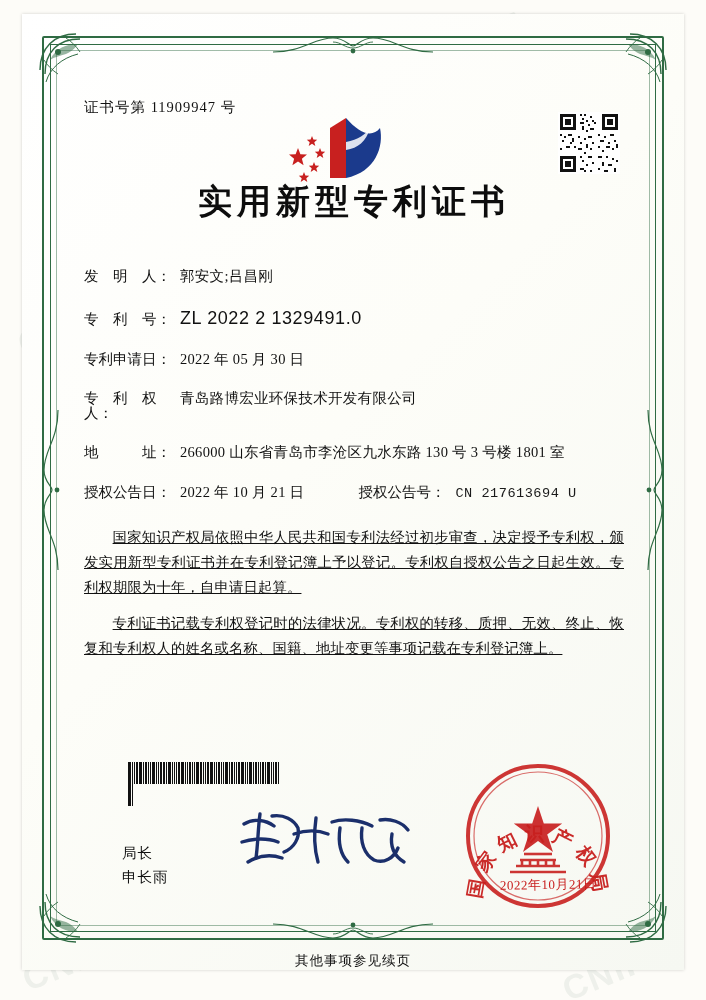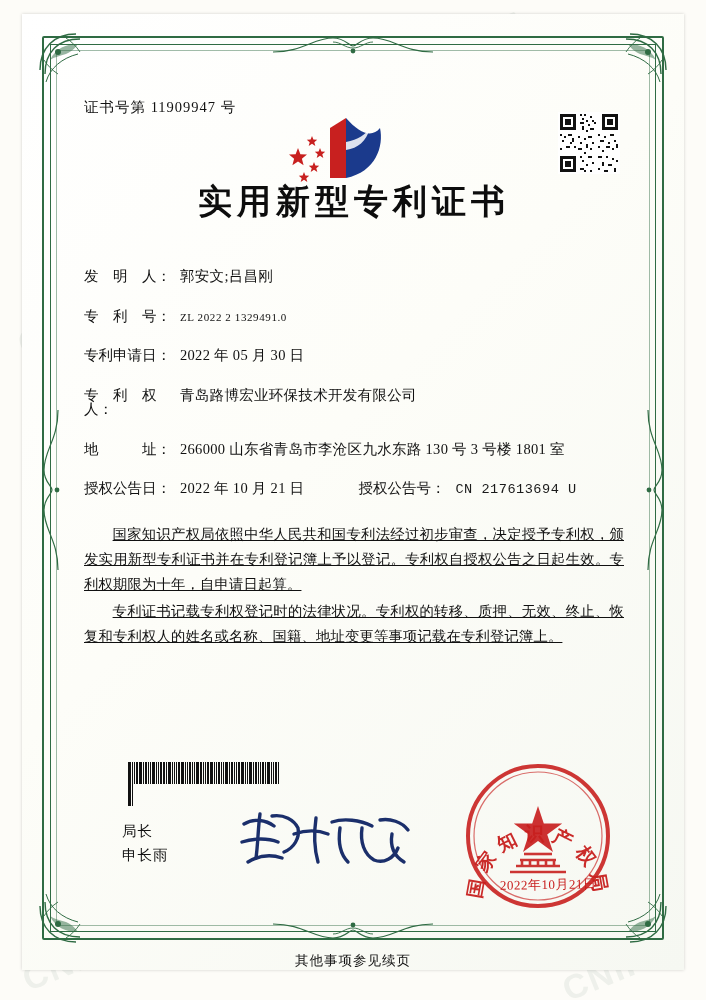--- a/index.html
+++ b/index.html
@@ -140,22 +140,22 @@
     width: 96px;
     flex: 0 0 96px;
     color: #111;
     letter-spacing: 0px;
   }
   .field-value {
     color: #111;
     letter-spacing: 0.3px;
   }
   .field-value.mono {
-    font-family: Liberation Serif, serif;
-    font-size: 11px;
+    font-family: Liberation Sans, sans-serif;
+    font-size: 18px;
     letter-spacing: 0.6px;
   }
   .field-row.split { }
   .field-right-label {
     margin-left: 54px;
     color: #111;
   }
   .field-right-value {
     margin-left: 10px;
     font-family: "Liberation Mono", "DejaVu Sans Mono", monospace;
@@ -166,21 +166,21 @@
   .para {
     font-size: 14.3px;
     line-height: 1.75;
     text-align: justify;
     text-indent: 2em;
     margin: 0 0 0 0;
     color: #111;
     letter-spacing: 0.2px;
     text-decoration: underline;
   }
-  .para + .para { margin-top: 2px; }
+  .para + .para { margin-top: 11px; }
   .paragraphs { margin-top: 4px; }
 
   
   .barcode {
     position: absolute;
     left: 106px;
     top: 748px;
     width: 152px;
     height: 22px;
   }
@@ -189,21 +189,21 @@
     background: #111;
     height: 100%;
     vertical-align: top;
     margin-right: 1px;
   }
 
   
   .sig-block {
     position: absolute;
     left: 100px;
-    top: 806px;
+    top: 828px;
     font-size: 14.5px;
     line-height: 1.65;
     letter-spacing: 1px;
     color: #111;
   }
   .signature {
     position: absolute;
     left: 210px;
     top: 790px;
     width: 190px;

